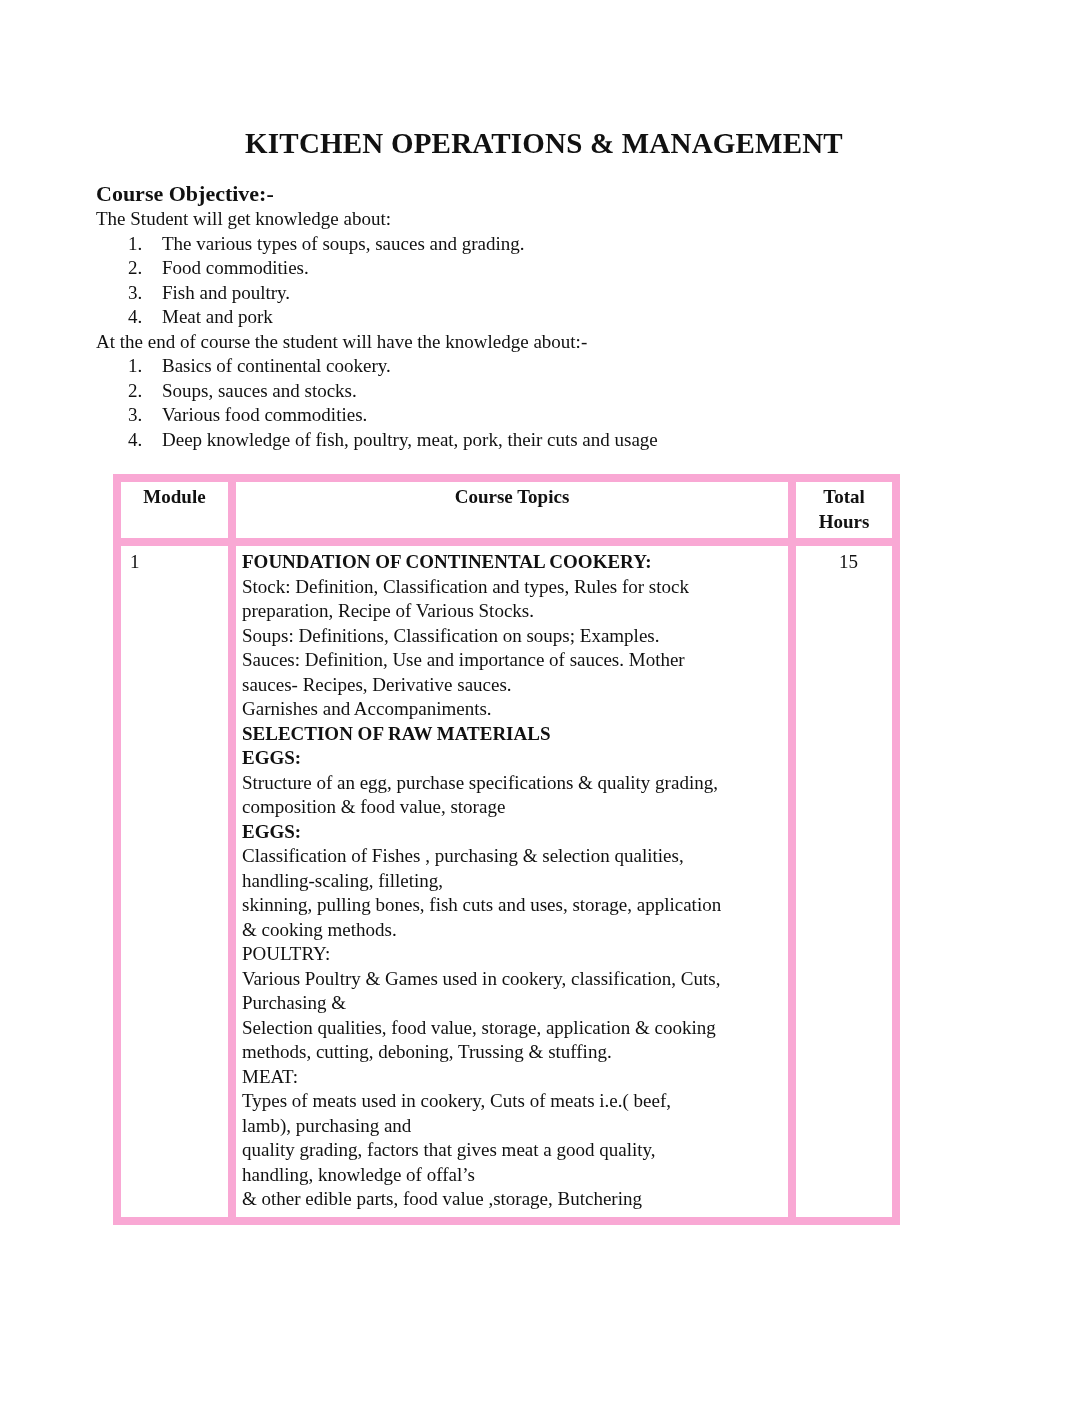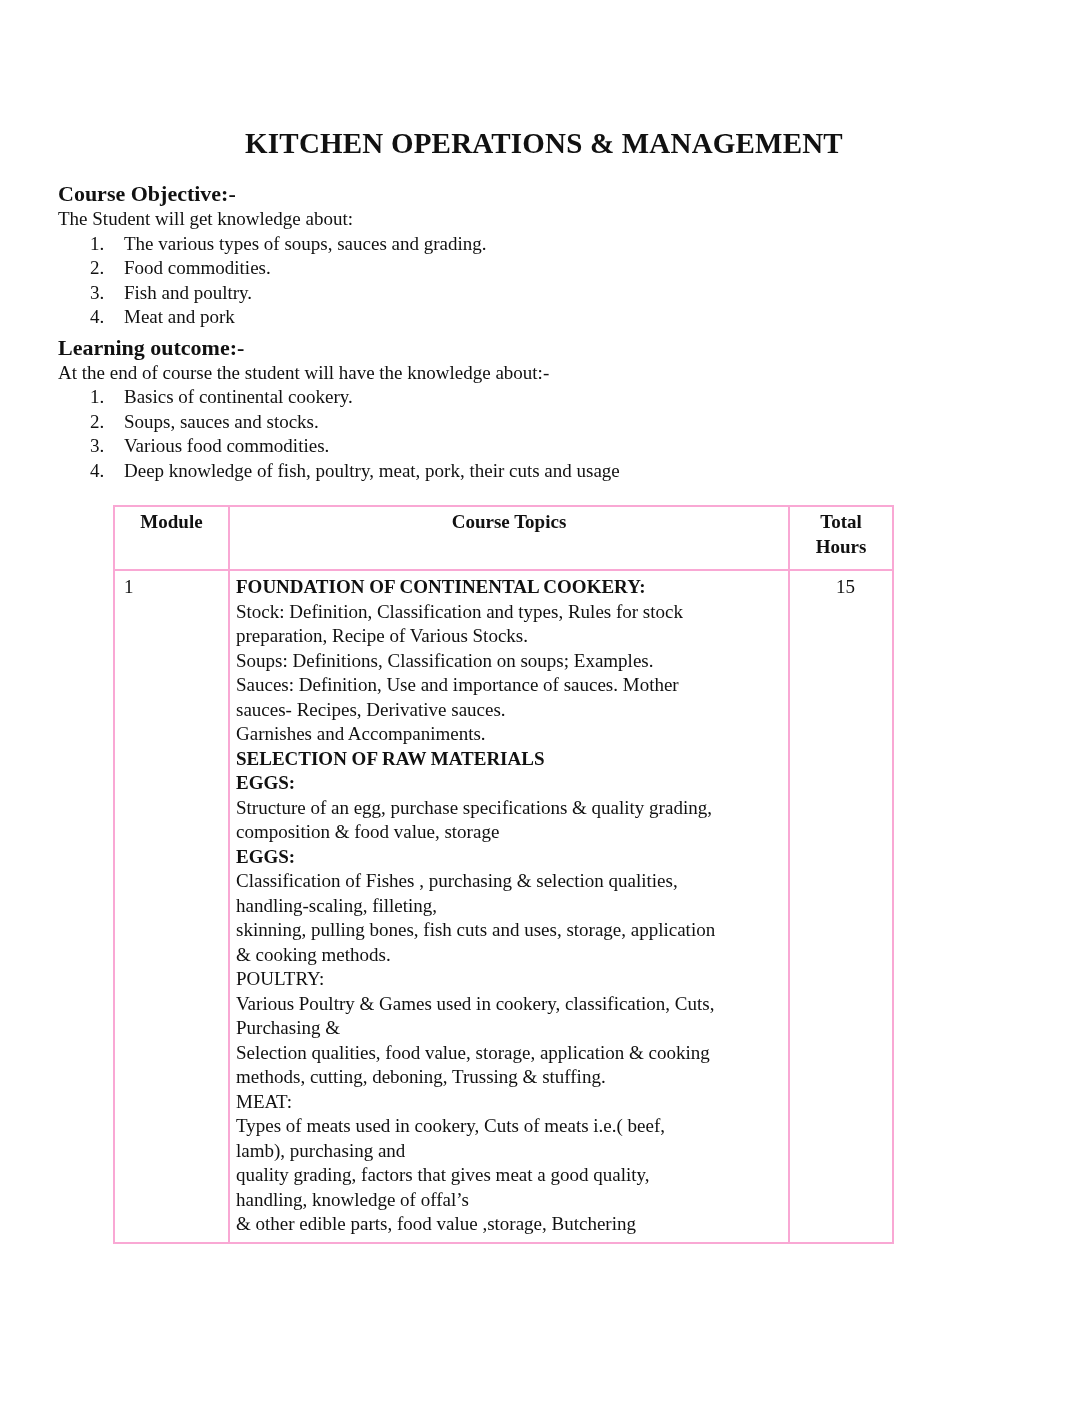--- a/index.html
+++ b/index.html
@@ -19,21 +19,21 @@
   }
   .title-block {
     padding-top: 124px;
     text-align: center;
     font-weight: bold;
     font-size: 29px;
     line-height: 38px;
     letter-spacing: 0.2px;
   }
   .content {
-    margin-left: 58px;
+    margin-left: 96px;
     margin-right: 110px;
   }
   .section-heading {
     margin-top: 18px;
     font-size: 22px;
     font-weight: bold;
     line-height: 27px;
   }
   .section-heading.second {
     margin-top: 4px;
@@ -57,21 +57,21 @@
   }
   .syllabus-table {
     margin-left: 113px;
     margin-top: 22px;
     border-collapse: collapse;
     table-layout: fixed;
     width: 779px;
     font-size: 19px;
   }
   .syllabus-table td, .syllabus-table th {
-    border: 2px solid #f9a8d4;
+    border: 8px solid #f9a8d4;
     vertical-align: top;
   }
   .col-module { width: 115px; }
   .col-topics { width: 560px; }
   .col-hours  { width: 104px; }
   .syllabus-table th {
     font-weight: bold;
     text-align: center;
     padding-top: 3px;
     line-height: 24.5px;
@@ -113,21 +113,20 @@
       <div class="li">
         <span class="num">3.</span>
         <span class="txt">Fish and poultry.</span>
       </div>
       <div class="li">
         <span class="num">4.</span>
         <span class="txt">Meat and pork</span>
       </div>
     </div>
 
-    <div class="section-heading second">Learning outcome:-</div>
     <div class="intro-line">At the end of course the student will have the knowledge about:-</div>
 
     <div class="num-list">
       <div class="li">
         <span class="num">1.</span>
         <span class="txt">Basics of continental cookery.</span>
       </div>
       <div class="li">
         <span class="num">2.</span>
         <span class="txt">Soups, sauces and stocks.</span>

